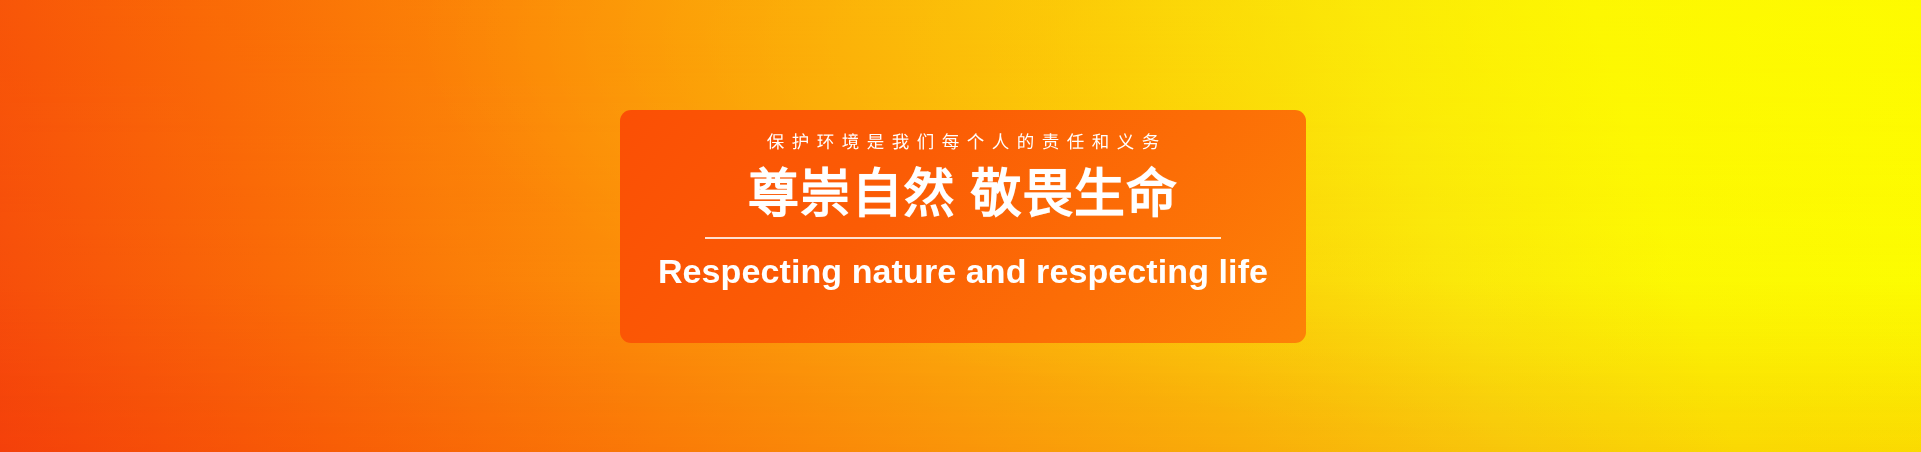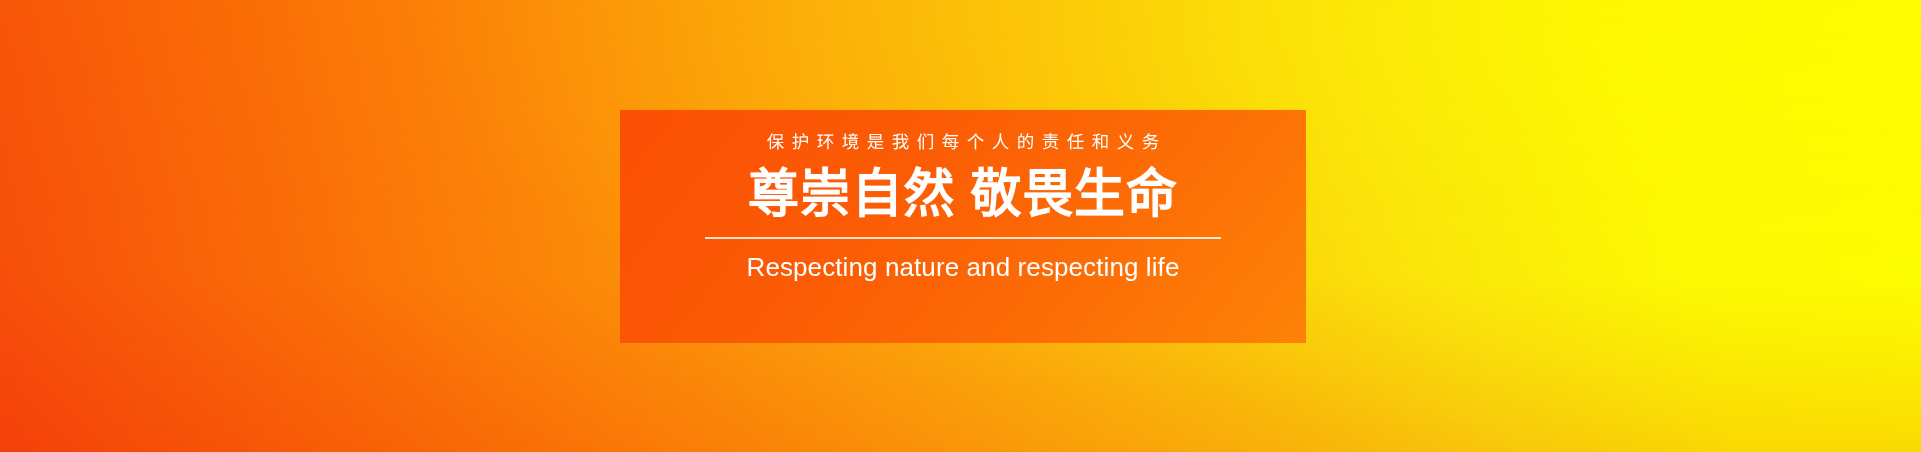--- a/index.html
+++ b/index.html
@@ -61,20 +61,21 @@
     left: 620px;
     top: 110px;
     width: 686px;
     height: 233px;
     background: linear-gradient(128deg, #fb4f05 0%, #fb5c05 38%, #fc6d06 68%, #fd8207 100%);
     box-sizing: border-box;
     display: flex;
     flex-direction: column;
     align-items: center;
     justify-content: flex-start;
+    border-radius: 11px;
   }
 
   .panel-inner {
     width: 100%;
     padding-top: 24px;
     display: flex;
     flex-direction: column;
     align-items: center;
   }
 
@@ -108,23 +109,23 @@
   .divider {
     width: 516px;
     height: 2px;
     background: rgba(255, 255, 255, 0.82);
     margin: 0 0 15px 0;
   }
 
   
   .strapline {
     color: #ffffff;
-    font-size: 26px;
+    font-size: 34px;
     line-height: 1;
-    font-weight: 400;
+    font-weight: 700;
     letter-spacing: 0.1px;
     white-space: nowrap;
   }
 </style>
 </head>
 <body>
 
 <div class="stage">
 
   <div class="bg-base"></div>

